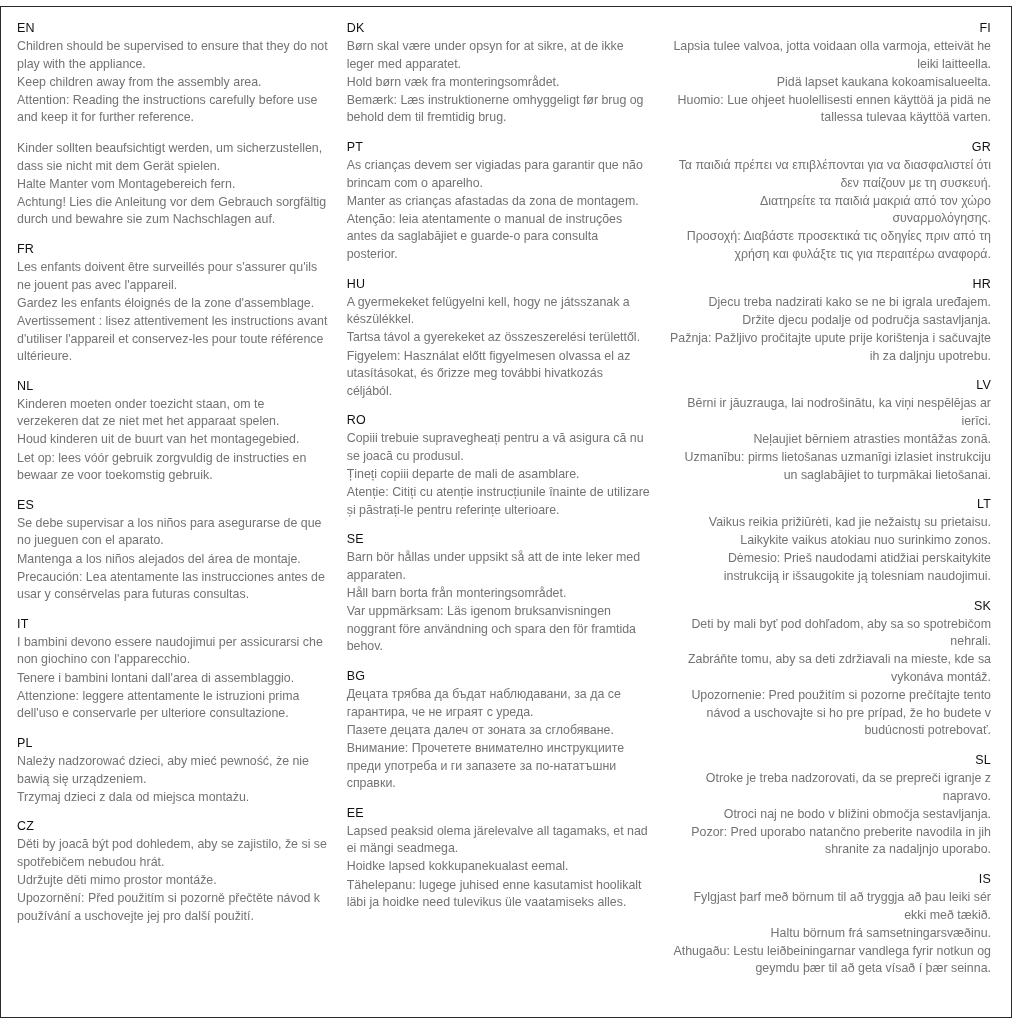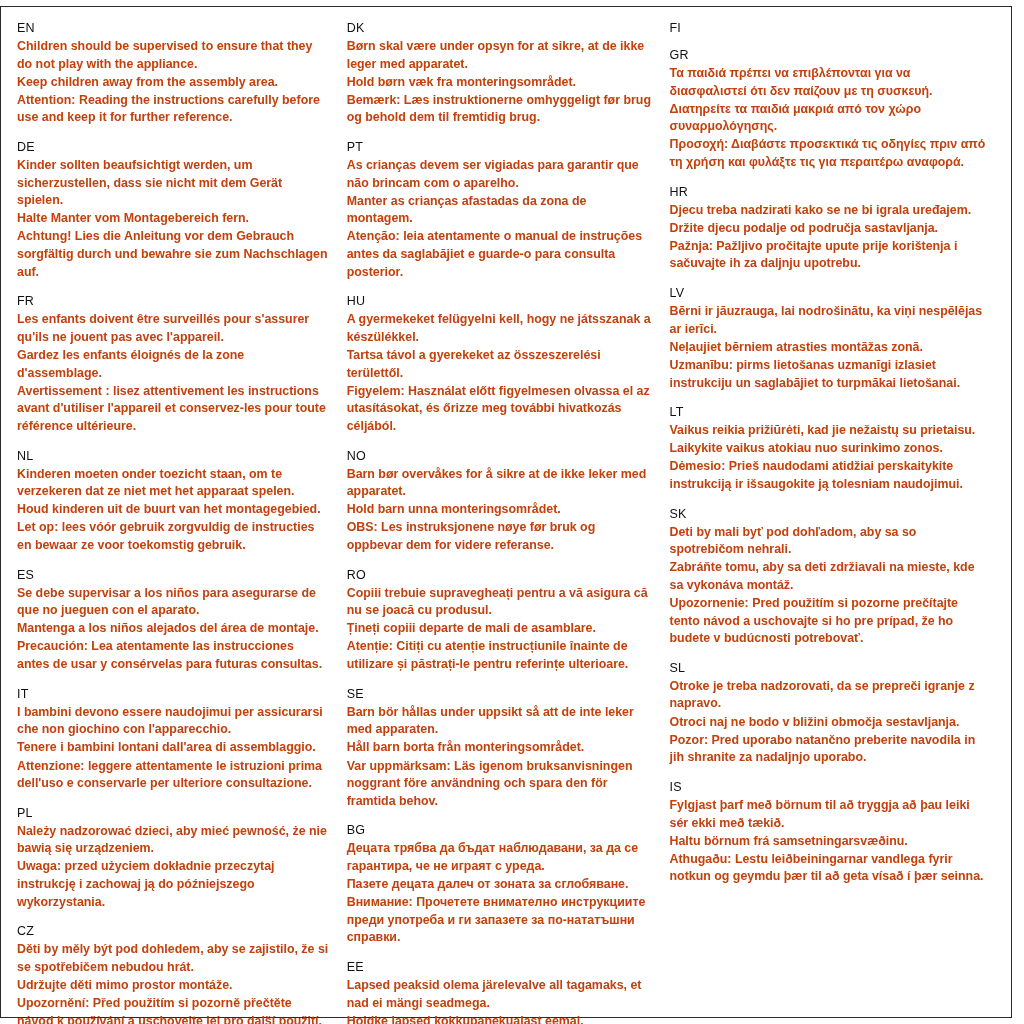--- a/index.html
+++ b/index.html
@@ -29,58 +29,56 @@
     display: flex;
     flex-direction: row;
     gap: 0px;
     height: 100%;
   }
   .col {
     box-sizing: border-box;
   }
   .col-1 { width: 337px; padding-right: 18px; }
   .col-2 { width: 330px; padding-right: 18px; }
-  .col-3 { width: 333px; padding-right: 4px; }
+  .col-3 { width: 333px; padding-right: 4px; text-align: right; }
 
   .block {
     margin-bottom: 13px;
   }
   .lang-code {
     font-size: 12.5px;
     font-weight: normal;
     letter-spacing: 0.2px;
     margin-bottom: 3px;
     color: #111;
   }
   .lines {
     font-size: 12.4px;
     line-height: 1.42;
-    color: #c2410c;
-    font-weight: bold;
+    color: #737373;
   }
   .line {
     margin: 0 0 0.5px 0;
   }
 </style>
 </head>
 <body>
 
 <div class="page">
   <div class="columns">
     <div class="col col-1">
         <div class="block">
           <div class="lang-code">EN</div>
           <div class="lines">
             <p class="line">Children should be supervised to ensure that they do not play with the appliance.</p>
             <p class="line">Keep children away from the assembly area.</p>
             <p class="line">Attention: Reading the instructions carefully before use and keep it for further reference.</p>
           </div>
         </div>
         <div class="block">
-          <div class="lang-code">DE</div>
           <div class="lines">
             <p class="line">Kinder sollten beaufsichtigt werden, um sicherzustellen, dass sie nicht mit dem Gerät spielen.</p>
             <p class="line">Halte Manter vom Montagebereich fern.</p>
             <p class="line">Achtung! Lies die Anleitung vor dem Gebrauch sorgfältig durch und bewahre sie zum Nachschlagen auf.</p>
           </div>
         </div>
         <div class="block">
           <div class="lang-code">FR</div>
           <div class="lines">
             <p class="line">Les enfants doivent être surveillés pour s'assurer qu'ils ne jouent pas avec l'appareil.</p>
@@ -109,27 +107,27 @@
           <div class="lines">
             <p class="line">I bambini devono essere naudojimui per assicurarsi che non giochino con l'apparecchio.</p>
             <p class="line">Tenere i bambini lontani dall'area di assemblaggio.</p>
             <p class="line">Attenzione: leggere attentamente le istruzioni prima dell'uso e conservarle per ulteriore consultazione.</p>
           </div>
         </div>
         <div class="block">
           <div class="lang-code">PL</div>
           <div class="lines">
             <p class="line">Należy nadzorować dzieci, aby mieć pewność, że nie bawią się urządzeniem.</p>
-            <p class="line">Uwaga: przed użyciem dokładnie przeczytaj instrukcję i zachowaj ją do późniejszego wykorzystania.</p>
+            <p class="line">Trzymaj dzieci z dala od miejsca montażu.</p>
           </div>
         </div>
         <div class="block">
           <div class="lang-code">CZ</div>
           <div class="lines">
-            <p class="line">Děti by měly být pod dohledem, aby se zajistilo, že si se spotřebičem nebudou hrát.</p>
+            <p class="line">Děti by joacă být pod dohledem, aby se zajistilo, že si se spotřebičem nebudou hrát.</p>
             <p class="line">Udržujte děti mimo prostor montáže.</p>
             <p class="line">Upozornění: Před použitím si pozorně přečtěte návod k používání a uschovejte jej pro další použití.</p>
           </div>
         </div>
       </div>
     <div class="col col-2">
         <div class="block">
           <div class="lang-code">DK</div>
           <div class="lines">
             <p class="line">Børn skal være under opsyn for at sikre, at de ikke leger med apparatet.</p>
@@ -147,28 +145,20 @@
         </div>
         <div class="block">
           <div class="lang-code">HU</div>
           <div class="lines">
             <p class="line">A gyermekeket felügyelni kell, hogy ne játsszanak a készülékkel.</p>
             <p class="line">Tartsa távol a gyerekeket az összeszerelési területtől.</p>
             <p class="line">Figyelem: Használat előtt figyelmesen olvassa el az utasításokat, és őrizze meg további hivatkozás céljából.</p>
           </div>
         </div>
         <div class="block">
-          <div class="lang-code">NO</div>
-          <div class="lines">
-            <p class="line">Barn bør overvåkes for å sikre at de ikke leker med apparatet.</p>
-            <p class="line">Hold barn unna monteringsområdet.</p>
-            <p class="line">OBS: Les instruksjonene nøye før bruk og oppbevar dem for videre referanse.</p>
-          </div>
-        </div>
-        <div class="block">
           <div class="lang-code">RO</div>
           <div class="lines">
             <p class="line">Copiii trebuie supravegheați pentru a vă asigura că nu se joacă cu produsul.</p>
             <p class="line">Țineți copiii departe de mali de asamblare.</p>
             <p class="line">Atenție: Citiți cu atenție instrucțiunile înainte de utilizare și păstrați-le pentru referințe ulterioare.</p>
           </div>
         </div>
         <div class="block">
           <div class="lang-code">SE</div>
           <div class="lines">
@@ -190,20 +180,25 @@
           <div class="lines">
             <p class="line">Lapsed peaksid olema järelevalve all tagamaks, et nad ei mängi seadmega.</p>
             <p class="line">Hoidke lapsed kokkupanekualast eemal.</p>
             <p class="line">Tähelepanu: lugege juhised enne kasutamist hoolikalt läbi ja hoidke need tulevikus üle vaatamiseks alles.</p>
           </div>
         </div>
       </div>
     <div class="col col-3">
         <div class="block">
           <div class="lang-code">FI</div>
+          <div class="lines">
+            <p class="line">Lapsia tulee valvoa, jotta voidaan olla varmoja, etteivät he leiki laitteella.</p>
+            <p class="line">Pidä lapset kaukana kokoamisalueelta.</p>
+            <p class="line">Huomio: Lue ohjeet huolellisesti ennen käyttöä ja pidä ne tallessa tulevaa käyttöä varten.</p>
+          </div>
         </div>
         <div class="block">
           <div class="lang-code">GR</div>
           <div class="lines">
             <p class="line">Τα παιδιά πρέπει να επιβλέπονται για να διασφαλιστεί ότι δεν παίζουν με τη συσκευή.</p>
             <p class="line">Διατηρείτε τα παιδιά μακριά από τον χώρο συναρμολόγησης.</p>
             <p class="line">Προσοχή: Διαβάστε προσεκτικά τις οδηγίες πριν από τη χρήση και φυλάξτε τις για περαιτέρω αναφορά.</p>
           </div>
         </div>
         <div class="block">

